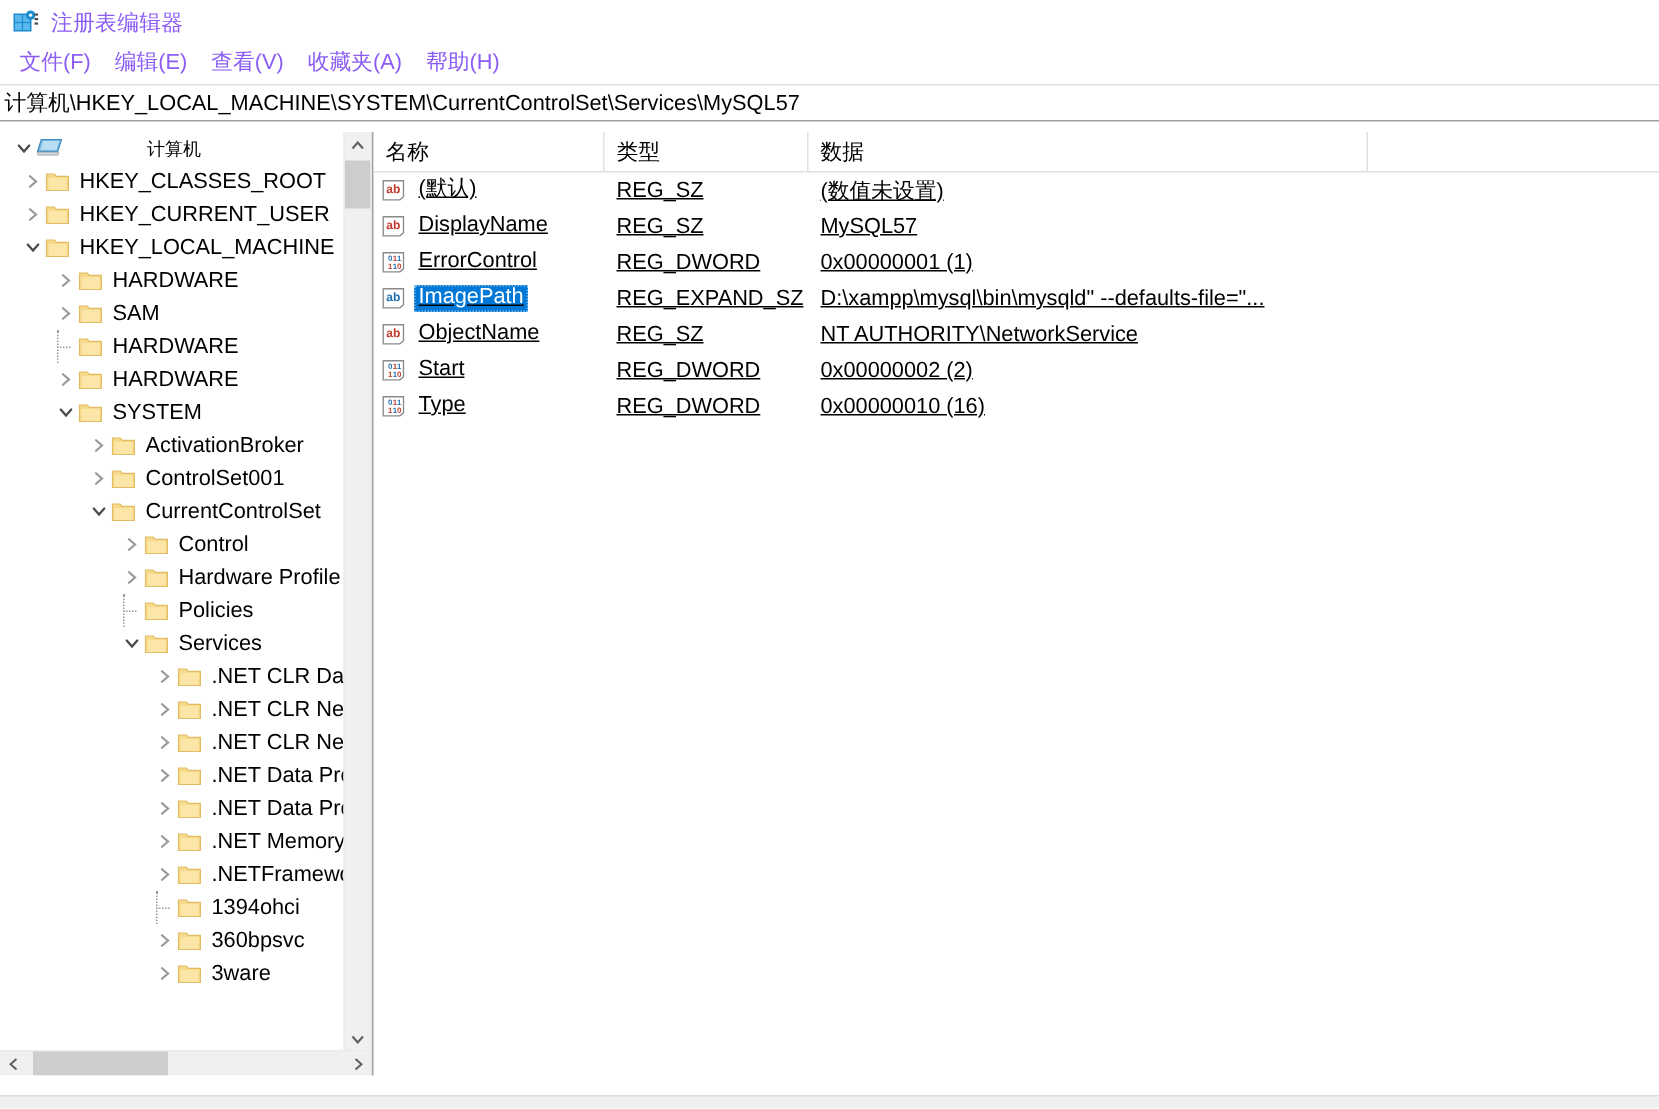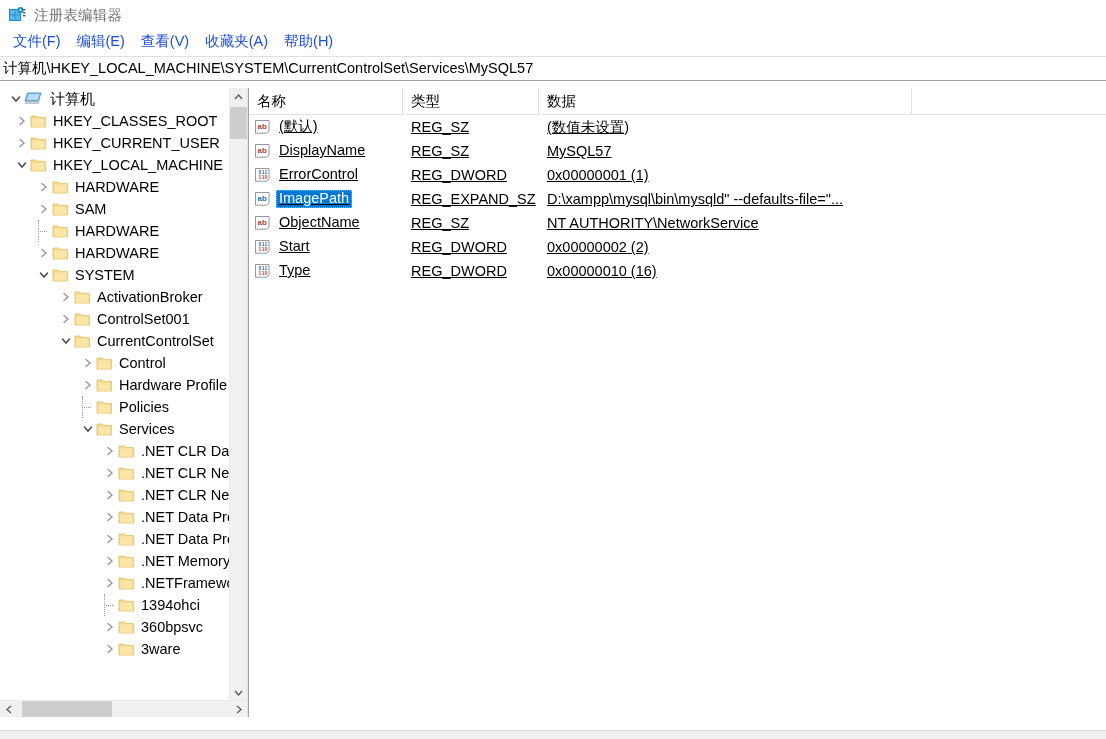--- a/index.html
+++ b/index.html
@@ -27,35 +27,35 @@
   }
   .app-icon {
     width: 18px;
     height: 18px;
     position: relative;
     margin-right: 8px;
     flex: none;
   }
   .app-title {
     font-size: 14.5px;
-    color: #737373;
+    color: #8b5cf6;
     letter-spacing: 0.2px;
   }
 
   
   .menubar {
     height: 24px;
     display: flex;
     align-items: center;
     padding-left: 5px;
     background: #ffffff;
   }
   .menu-item {
     font-size: 14.5px;
-    color: #1d4ed8;
+    color: #8b5cf6;
     padding: 2px 8px 3px 8px;
     cursor: default;
     white-space: nowrap;
   }
 
   
   .addressbar {
     height: 23px;
     margin: 2px 0 0 0;
     border-top: 1px solid #dfdfdf;
@@ -339,21 +339,21 @@
           <span class="twisty" style="margin-left: 8px;">
             <svg width="10" height="10" viewBox="0 0 10 10">
               <path d="M1.5 3 L5 7 L8.5 3" stroke="#4a4a4a" stroke-width="1.5" fill="none" stroke-linecap="round"></path>
             </svg>
           </span>
           <span class="pc-ico"><svg width="20" height="16" viewBox="0 0 20 16">
               <path d="M3.5 2 H17 L14.5 10 H1 Z" fill="#6fb6e4" stroke="#3f8cc0" stroke-width="0.8"></path>
               <path d="M4.6 3 H15.6 L13.7 9 H2.7 Z" fill="#b9ddf2"></path>
               <rect x="1" y="10.4" width="14" height="2" rx="0.6" fill="#cfd6dd" stroke="#9aa4ad" stroke-width="0.6"></rect>
             </svg></span>
-          <span class="tree-label" style="font-size: 15px;">计算机</span>
+          <span class="tree-label" style="font-size: 12px; margin-left: 48px;">计算机</span>
         </div>
         <div class="tree-row">
           <span class="twisty" style="margin-left: 14px;">
             <svg width="10" height="10" viewBox="0 0 10 10">
               <path d="M3 1.5 L7 5 L3 8.5" stroke="#9a9a9a" stroke-width="1.5" fill="none" stroke-linecap="round"></path>
             </svg>
           </span>
           <span class="folder-ico"><svg width="17" height="15" viewBox="0 0 17 15">
               <path d="M1 2 H6.2 L7.6 3.6 H15.6 V13 H1 Z" fill="#f7d98b" stroke="#e2bc62" stroke-width="0.8"></path>
               <path d="M2.4 4.6 H14.4 V12.6 H2.4 Z" fill="#fbe6a8"></path>

